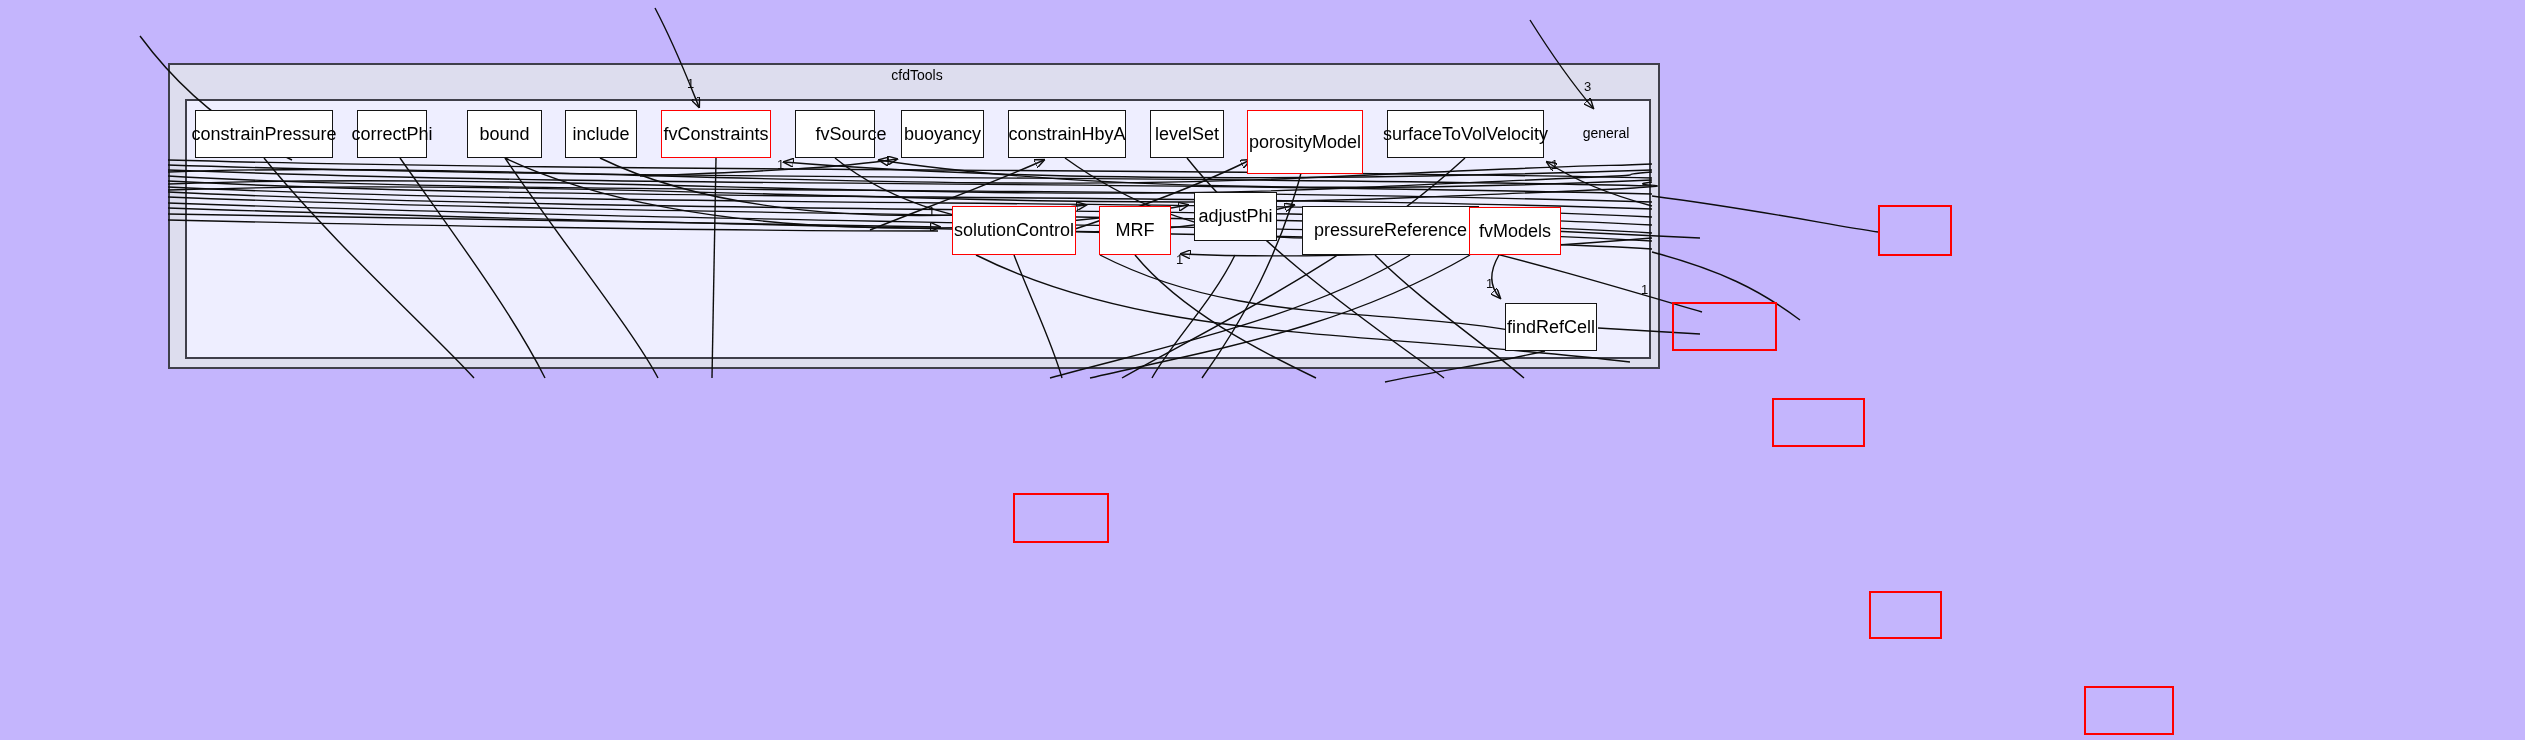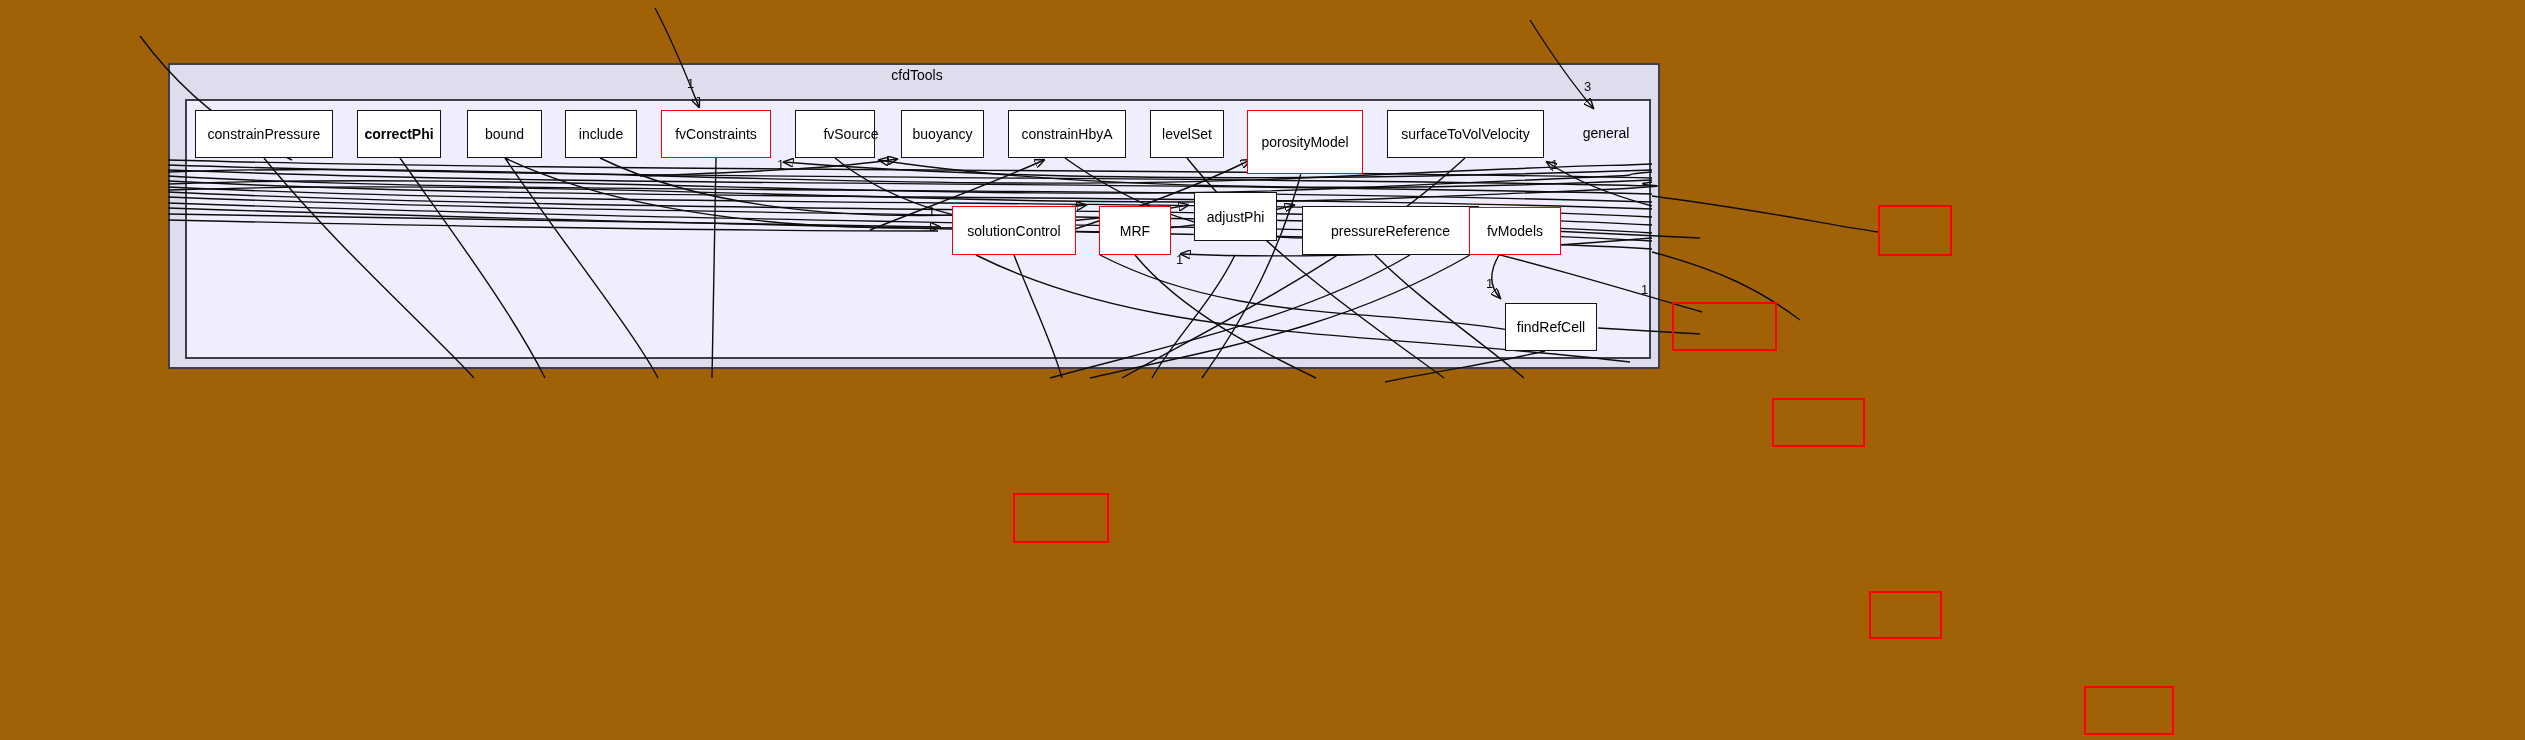--- a/index.html
+++ b/index.html
@@ -1,25 +1,25 @@
 <!DOCTYPE html>
 <html><head>
 <meta charset="utf-8">
 <style>
   html,body{margin:0;padding:0;background:#000;}
-  .canvas{position:relative;width:2525px;height:740px;background:#a16207;overflow:hidden;
+  .canvas{position:relative;width:2525px;height:740px;background:#c4b5fd;overflow:hidden;
           font-family:"Liberation Sans", sans-serif;}
   .cluster{position:absolute;box-sizing:border-box;border:2px solid #3f3f4a;}
   .cluster.outer{left:168px;top:63px;width:1492px;height:306px;background:#ddddee;}
   .cluster.inner{left:185px;top:99px;width:1466px;height:260px;background:#eeeeff;}
   .cluster-label{position:absolute;color:#000;font-size:14px;text-align:center;z-index:5;}
   .edges{position:absolute;left:0;top:0;z-index:6;}
   .edges path{fill:none;stroke:#0d0d0d;stroke-width:1.4px;}
   .node{position:absolute;box-sizing:border-box;background:#fff;border:1.2px solid #141414;
-        color:#000;font-size:14px;display:flex;align-items:center;justify-content:center;
+        color:#000;font-size:18px;display:flex;align-items:center;justify-content:center;
         z-index:10;white-space:nowrap;}
   .node.red{border:1.6px solid #ff0000;}
   .ext{position:absolute;box-sizing:border-box;border:2px solid #ff0000;background:transparent;
        z-index:10;}
   .elabel{position:absolute;color:#0a0a0a;font-size:13px;z-index:12;line-height:1;}
 </style>
 </head>
 <body>
 
 <div class="canvas">
@@ -91,21 +91,21 @@
 
       <path d="M1552,231 L1700,238"></path>
       <path d="M1598,328 L1700,334"></path>
       <path d="M1448,242 C1540,264 1620,288 1702,312"></path>
       <path d="M1652,196 C1760,210 1830,225 1878,232"></path>
       <path d="M1652,252 C1720,270 1760,290 1800,320"></path>
     </g>
   </svg>
 
   <div class="node" style="left:195px;top:110px;width:138px;height:48px;">constrainPressure</div>
-  <div class="node" style="left:357px;top:110px;width:84px;height:48px;font-weight:bold;">correctPhi</div>
+  <div class="node" style="left:357px;top:110px;width:70px;height:48px;">correctPhi</div>
   <div class="node" style="left:467px;top:110px;width:75px;height:48px;">bound</div>
   <div class="node" style="left:565px;top:110px;width:72px;height:48px;">include</div>
   <div class="node red" style="left:661px;top:110px;width:110px;height:48px;">fvConstraints</div>
   <div class="node" style="left:795px;top:110px;width:80px;height:48px;padding-left:32px;">fvSource</div>
   <div class="node" style="left:901px;top:110px;width:83px;height:48px;">buoyancy</div>
   <div class="node" style="left:1008px;top:110px;width:118px;height:48px;">constrainHbyA</div>
   <div class="node" style="left:1150px;top:110px;width:74px;height:48px;">levelSet</div>
   <div class="node red" style="left:1247px;top:110px;width:116px;height:64px;">porosityModel</div>
   <div class="node" style="left:1387px;top:110px;width:157px;height:48px;">surfaceToVolVelocity</div>
 

